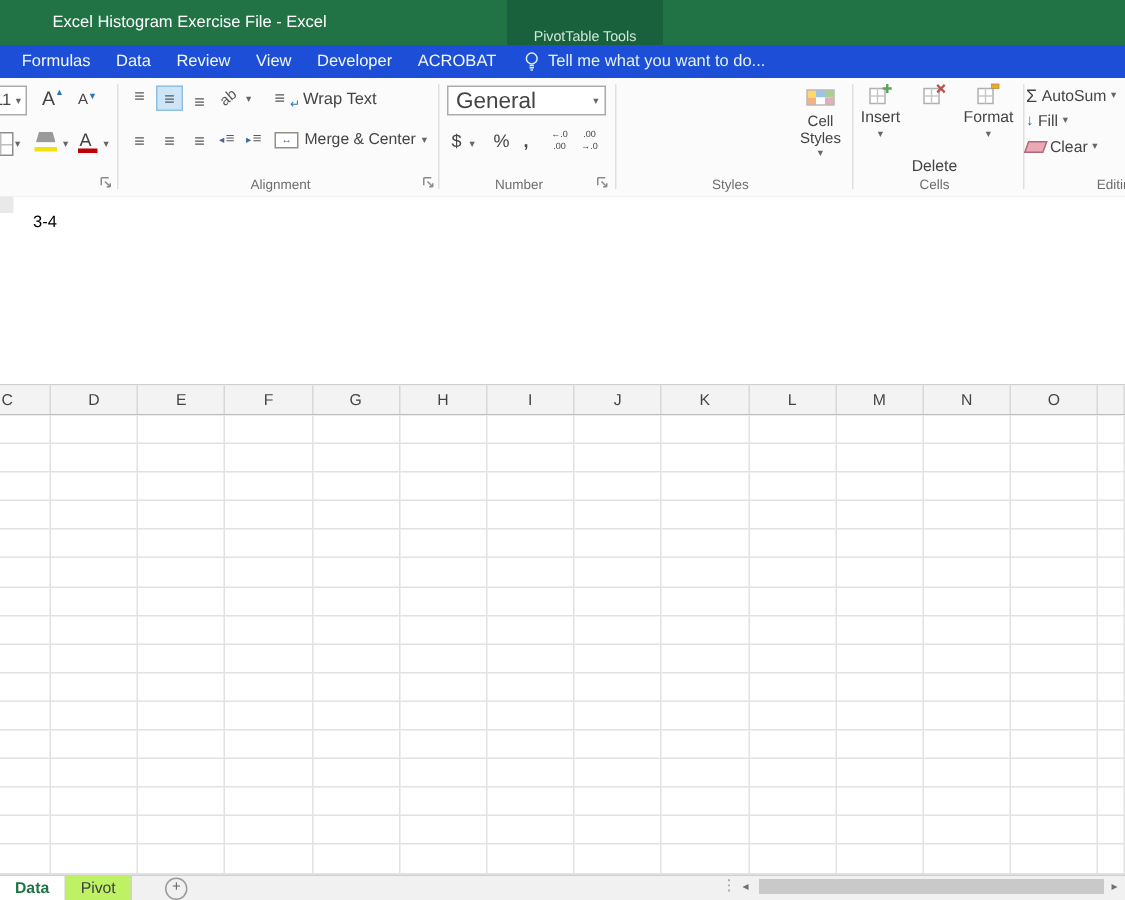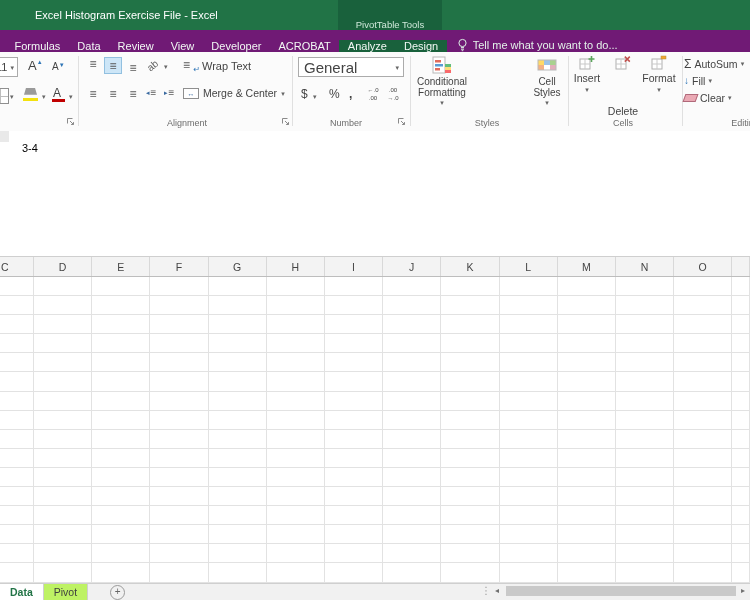--- a/index.html
+++ b/index.html
@@ -7,22 +7,22 @@
        font-family:"Liberation Sans",sans-serif;-webkit-font-smoothing:antialiased;}
 
   
   .titlebar{position:absolute;top:0;left:0;width:750px;height:30px;background:#217346;}
   .title-text{position:absolute;left:35px;top:9px;font-size:11px;color:#fff;white-space:nowrap;}
   .ctx-strip{position:absolute;left:338px;top:0;width:104px;height:30px;background:#19613c;
              display:flex;align-items:flex-end;justify-content:center;}
   .ctx-strip span{font-size:9.5px;color:#cfe8da;}
 
   
-  .tabrow{position:absolute;top:30px;left:0;width:750px;height:22px;background:#701a75;
-          display:flex;align-items:flex-end;padding-left:6px;box-sizing:border-box;}
+  .tabrow{position:absolute;top:30px;left:0;width:750px;height:22px;background:#1d4ed8;
+          display:flex;align-items:center;padding-left:6px;box-sizing:border-box;}
   .rtab{color:#f2f8f4;font-size:11px;display:flex;align-items:center;padding:0 8.5px;white-space:nowrap;}
   .ctx-tabs{display:flex;background:#19613c;}
   .tellme{display:flex;align-items:center;margin-left:10px;color:#e4f2ea;font-size:11px;gap:5px;white-space:nowrap;}
 
   
   .ribbon{position:absolute;top:52px;left:0;width:750px;height:79px;background:#fbfbfb;
           border-bottom:1px solid #d2d2d2;box-sizing:content-box;}
   .gdiv{position:absolute;top:4px;height:70px;width:1px;background:#e0e0e0;}
   .glabel{position:absolute;top:66px;font-size:9px;color:#6d6d6d;text-align:center;white-space:nowrap;}
   .btn-label{font-size:11px;color:#444;white-space:nowrap;}
@@ -124,24 +124,20 @@
 
 <div class="tabrow">
   <div id="main-tabs" style="display:flex;">
       <span class="rtab">Formulas</span>
       <span class="rtab">Data</span>
       <span class="rtab">Review</span>
       <span class="rtab">View</span>
       <span class="rtab">Developer</span>
       <span class="rtab">ACROBAT</span>
     </div>
-  <div class="ctx-tabs" id="ctx-tabs">
-      <span class="rtab">Analyze</span>
-      <span class="rtab">Design</span>
-    </div>
   <div class="tellme">
     <svg width="11" height="14" viewBox="0 0 11 14">
       <circle cx="5.5" cy="5" r="3.6" fill="none" stroke="#dcefe4" stroke-width="1"></circle>
       <path d="M4 9.6h3M4 11.2h3M4.7 12.7h1.6" stroke="#dcefe4" stroke-width="1" fill="none"></path>
     </svg>
     <span>Tell me what you want to do...</span>
   </div>
 </div>
 
 <div class="ribbon">
@@ -241,34 +237,20 @@
       <span>→.0</span>
   </div>
   <div class="glabel" style="left:302px;width:88px;">Number</div>
   <svg class="launcher" style="left:397px;" viewBox="0 0 9 9">
     <path d="M1.5 1.5H6.5M1.5 1.5V6.5" stroke="#8a8a8a" fill="none"></path>
     <path d="M4 4l3.5 3.5M7.5 7.5v-2.4M7.5 7.5h-2.4" stroke="#8a8a8a" fill="none"></path>
   </svg>
 
   <div class="gdiv" style="left:410px;"></div>
 
-  <div class="bigbtn" style="left:413px;width:58px;">
-    <svg width="20" height="20" viewBox="0 0 20 20">
-      <rect x="1" y="1" width="12" height="16" fill="#fff" stroke="#b9b9b9"></rect>
-      <rect x="3" y="4" width="6" height="2.5" fill="#e26b5c"></rect>
-      <rect x="3" y="8" width="8" height="2.5" fill="#5b9bd5"></rect>
-      <rect x="3" y="12" width="5" height="2.5" fill="#e26b5c"></rect>
-      <rect x="13" y="8" width="6" height="3" fill="#63be7b"></rect>
-      <rect x="13" y="11" width="6" height="3" fill="#ffdc7a"></rect>
-      <rect x="13" y="14" width="6" height="3" fill="#f8696b"></rect>
-    </svg>
-    <span class="blbl">Conditional</span>
-    <span class="blbl">Formatting</span>
-    <span class="car">▾</span>
-  </div>
   <div class="bigbtn" style="left:529px;width:36px;">
     <svg width="20" height="20" viewBox="0 0 20 20">
       <rect x="1" y="4" width="6" height="5" fill="#ffd966"></rect>
       <rect x="7" y="4" width="6" height="5" fill="#9dc3e6"></rect>
       <rect x="13" y="4" width="6" height="5" fill="#a9d18e"></rect>
       <rect x="1" y="9" width="6" height="5" fill="#f4b183"></rect>
       <rect x="7" y="9" width="6" height="5" fill="#ffffff"></rect>
       <rect x="13" y="9" width="6" height="5" fill="#e2aebb"></rect>
       <rect x="1" y="4" width="18" height="10" fill="none" stroke="#b9b9b9"></rect>
     </svg>

